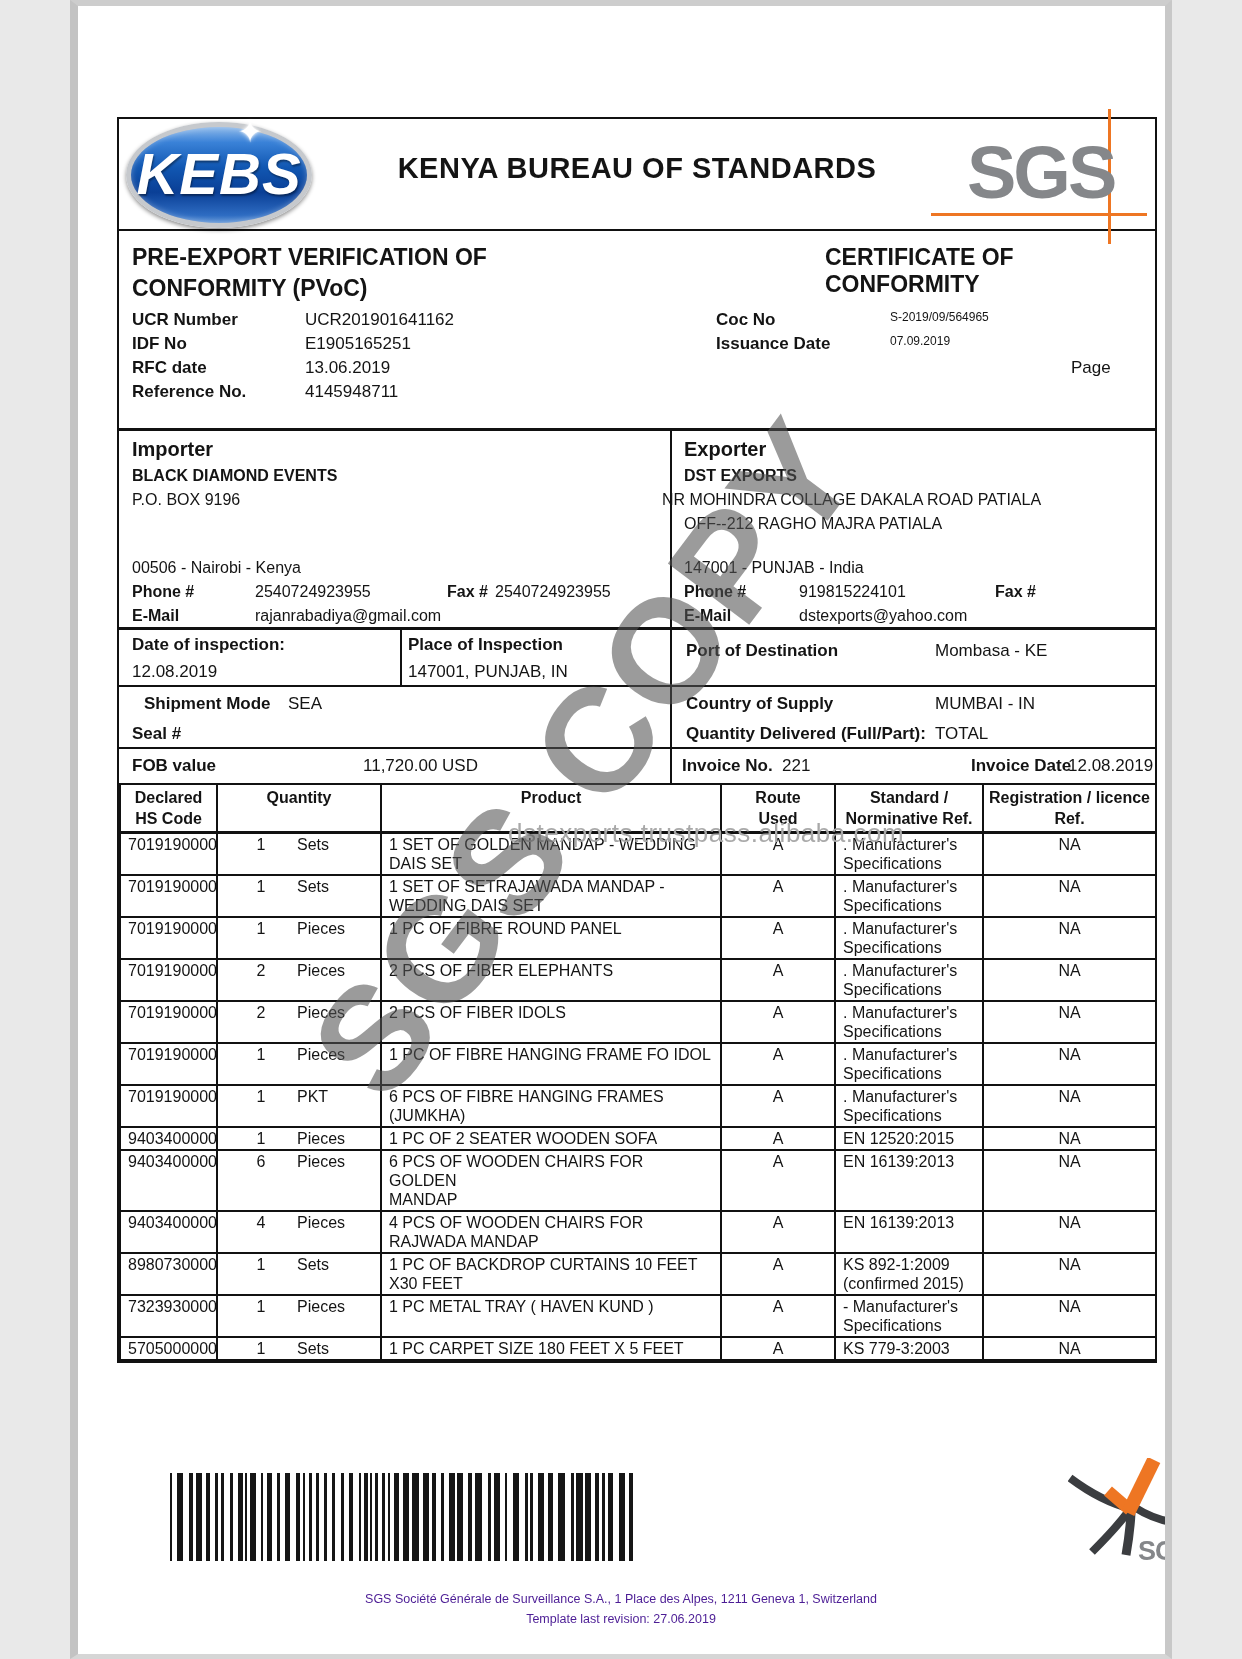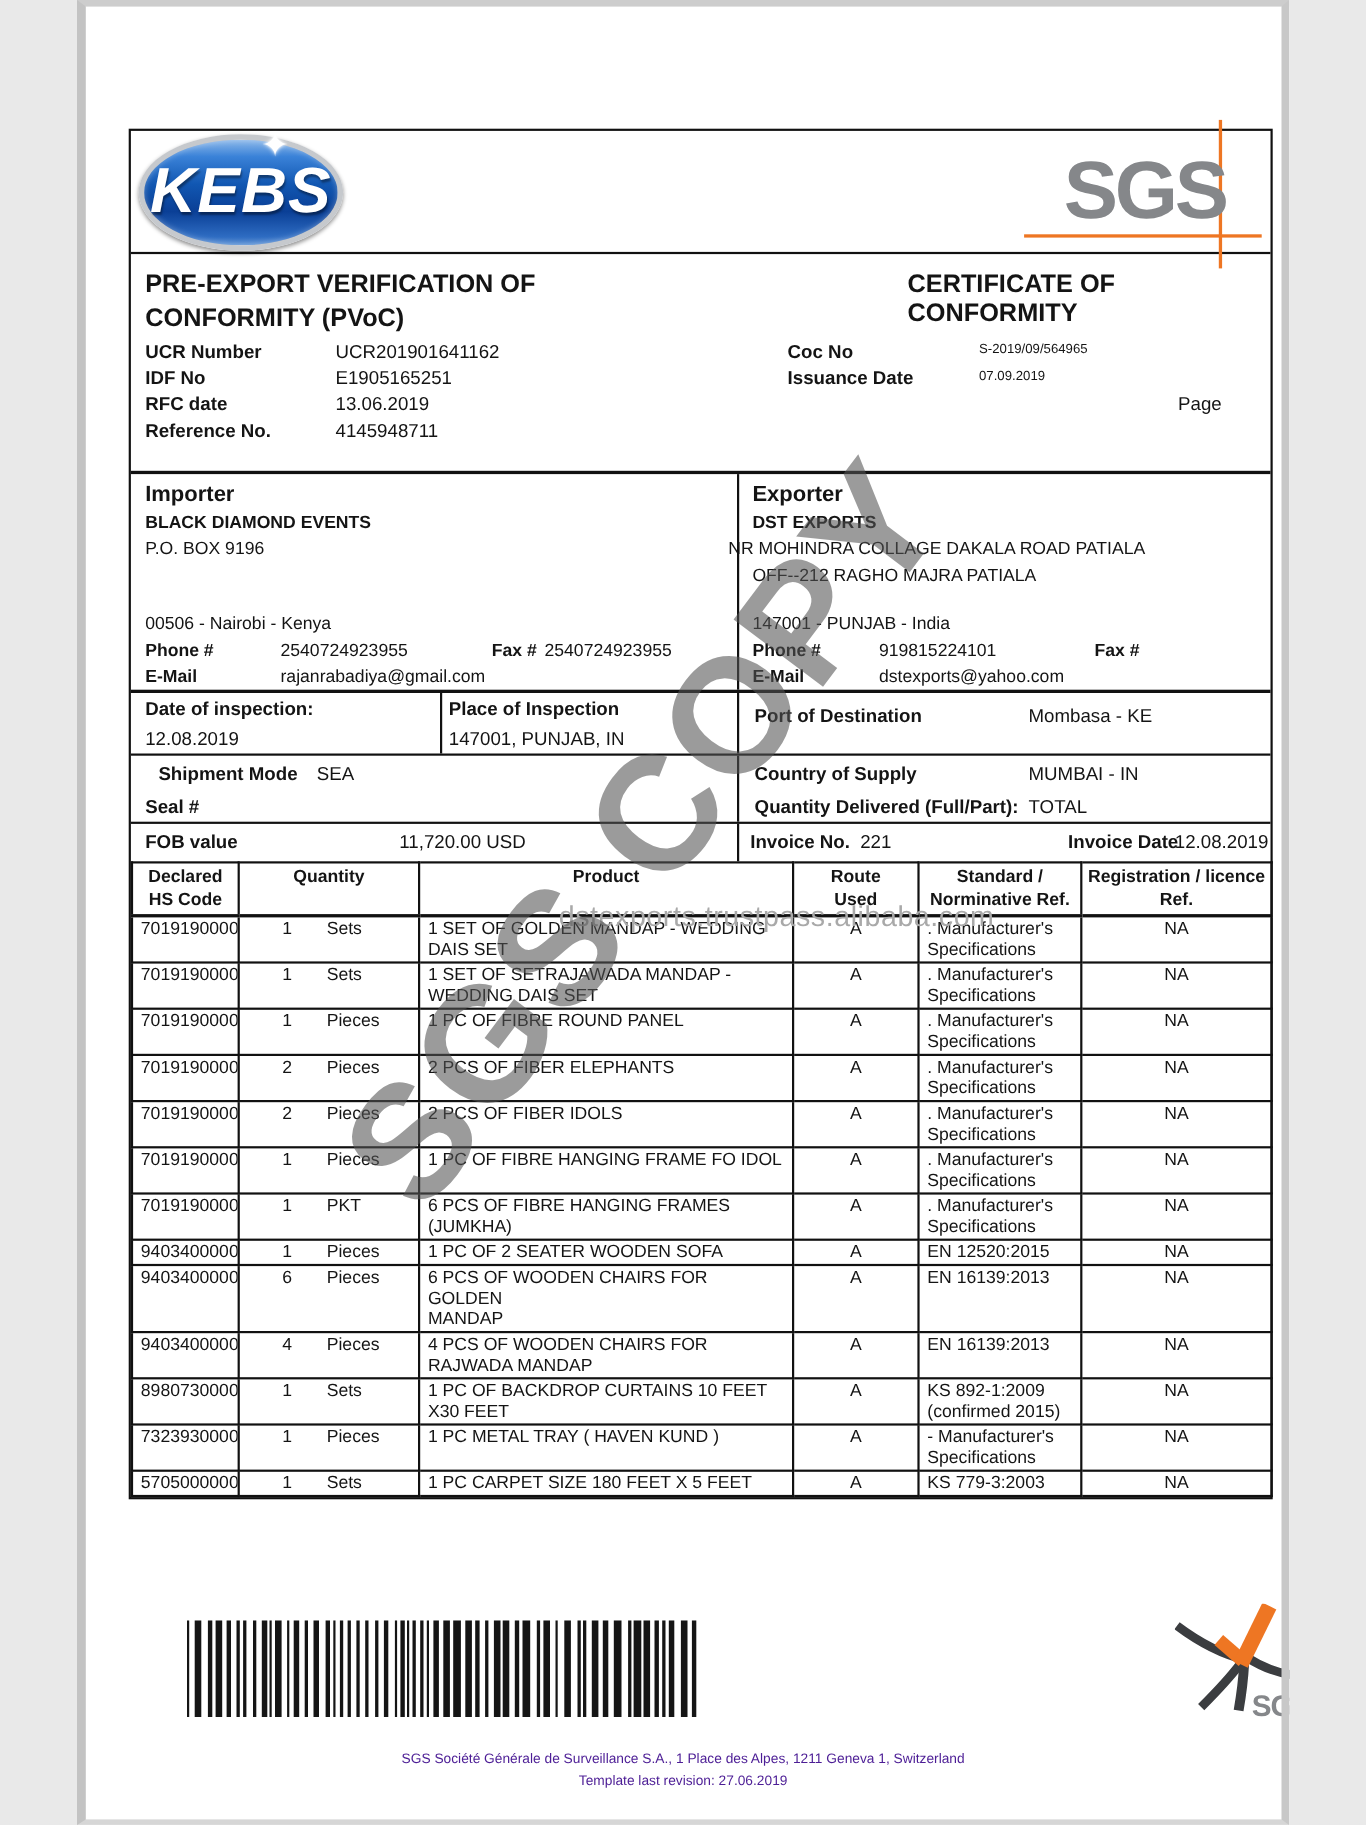--- a/index.html
+++ b/index.html
@@ -103,20 +103,21 @@
 <div class="page">
 
   <div class="doc-box">
 
     <div class="doc-header">
       <div class="kebs-logo">
         <div class="kebs-oval"></div>
         <div class="kebs-text">KEBS</div>
         <span class="kebs-sparkle">✦</span>
       </div>
+      <div class="bureau-title">KENYA BUREAU OF STANDARDS</div>
       <div class="sgs-logo">
         <div class="sgs-hline"></div>
         <div class="sgs-vline"></div>
         <div class="sgs-logo-text">SGS</div>
       </div>
     </div>
 
     <div class="titles-fields">
       <div class="pvoc-title">PRE-EXPORT VERIFICATION OF
 CONFORMITY (PVoC)</div>

